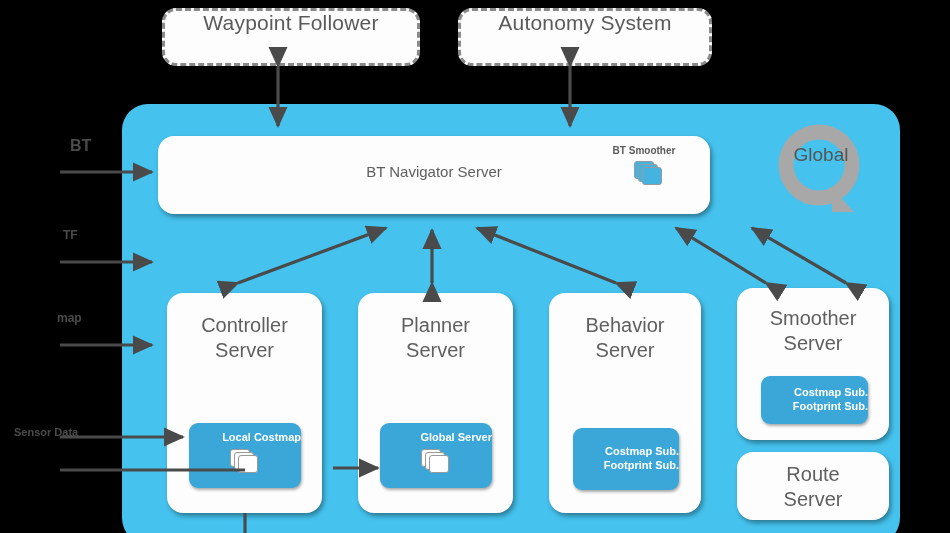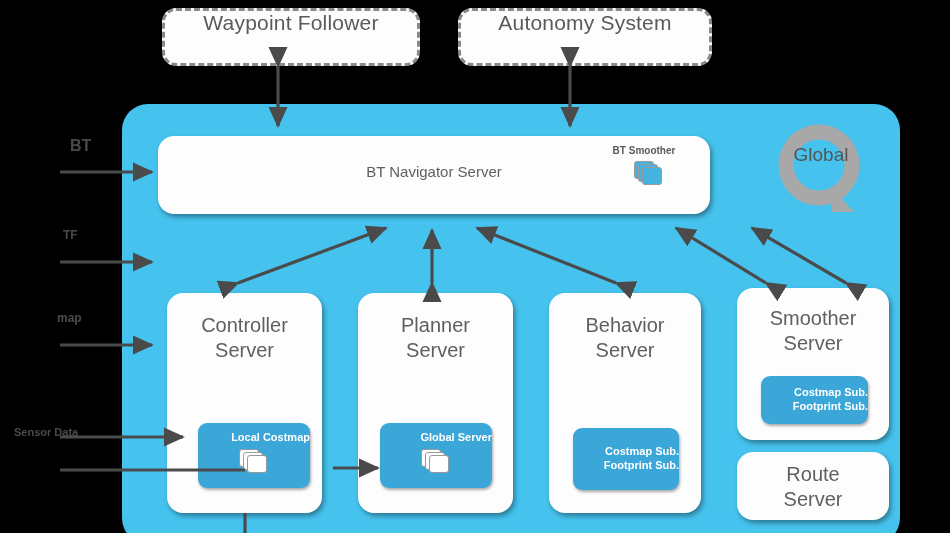--- a/index.html
+++ b/index.html
@@ -95,21 +95,21 @@
     <div class="txt">
       <div>Global</div>
     </div>
   </div>
 
   <div class="card" style="left:167px;top:293px;width:155px;height:220px;">
     <div class="card-title" style="top:20px;">
       <div>Controller</div>
       <div>Server</div>
     </div>
-    <div class="sub" style="left:22px;top:130px;width:112px;height:65px;margin-left:9px;">
+    <div class="sub" style="left:22px;top:130px;width:112px;height:65px;">
       <div>Local Costmap</div>
       <div class="stack white" style="left:41px;top:26px;">
           <i></i>
           <i></i>
           <i></i>
         </div>
     </div>
   </div>
 
   <div class="card" style="left:358px;top:293px;width:155px;height:220px;">

